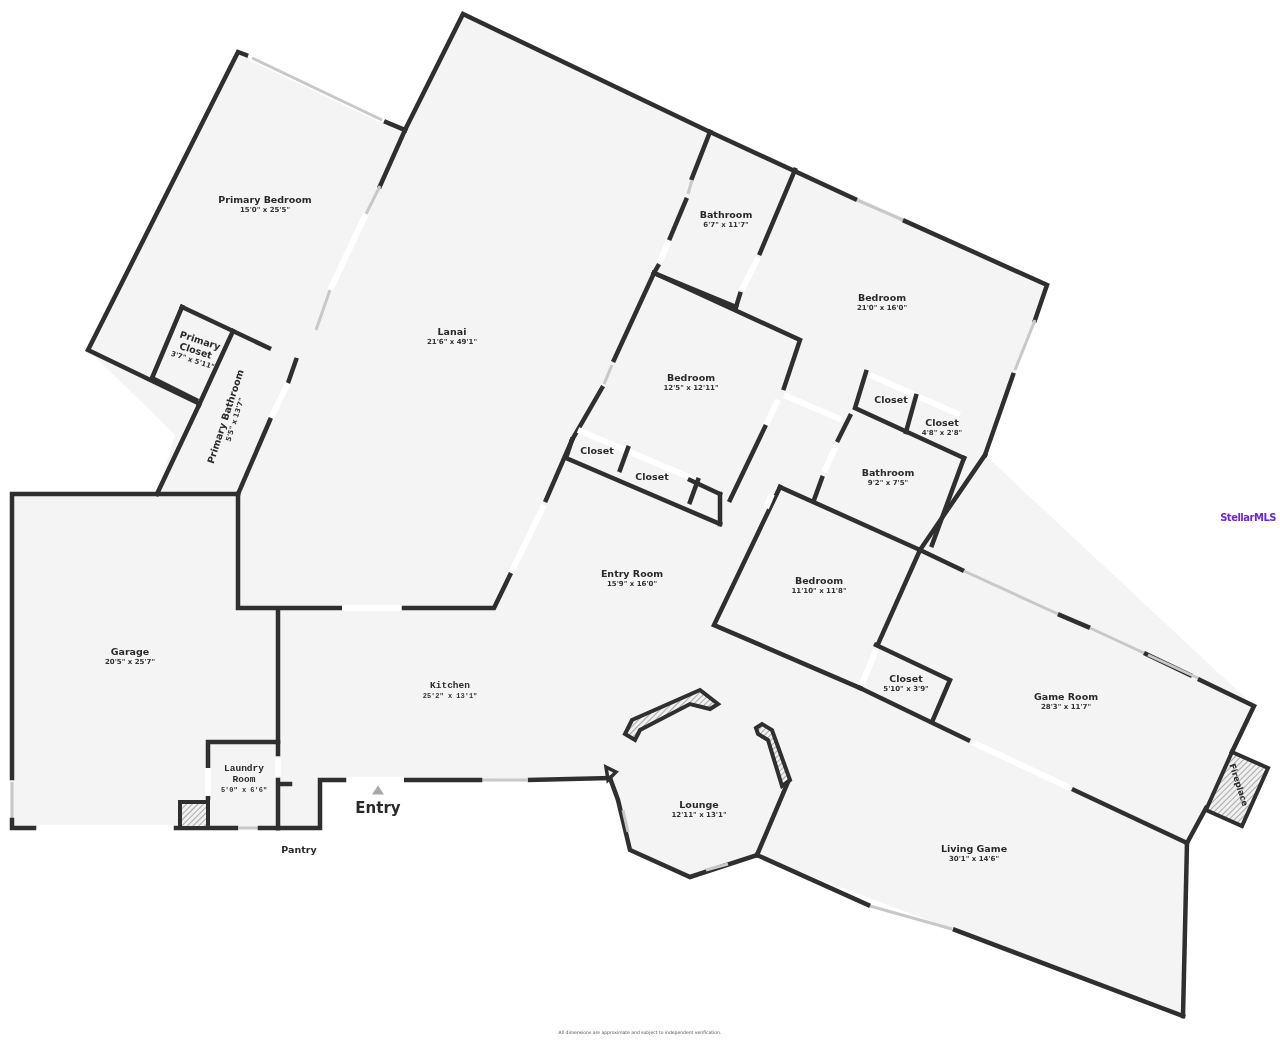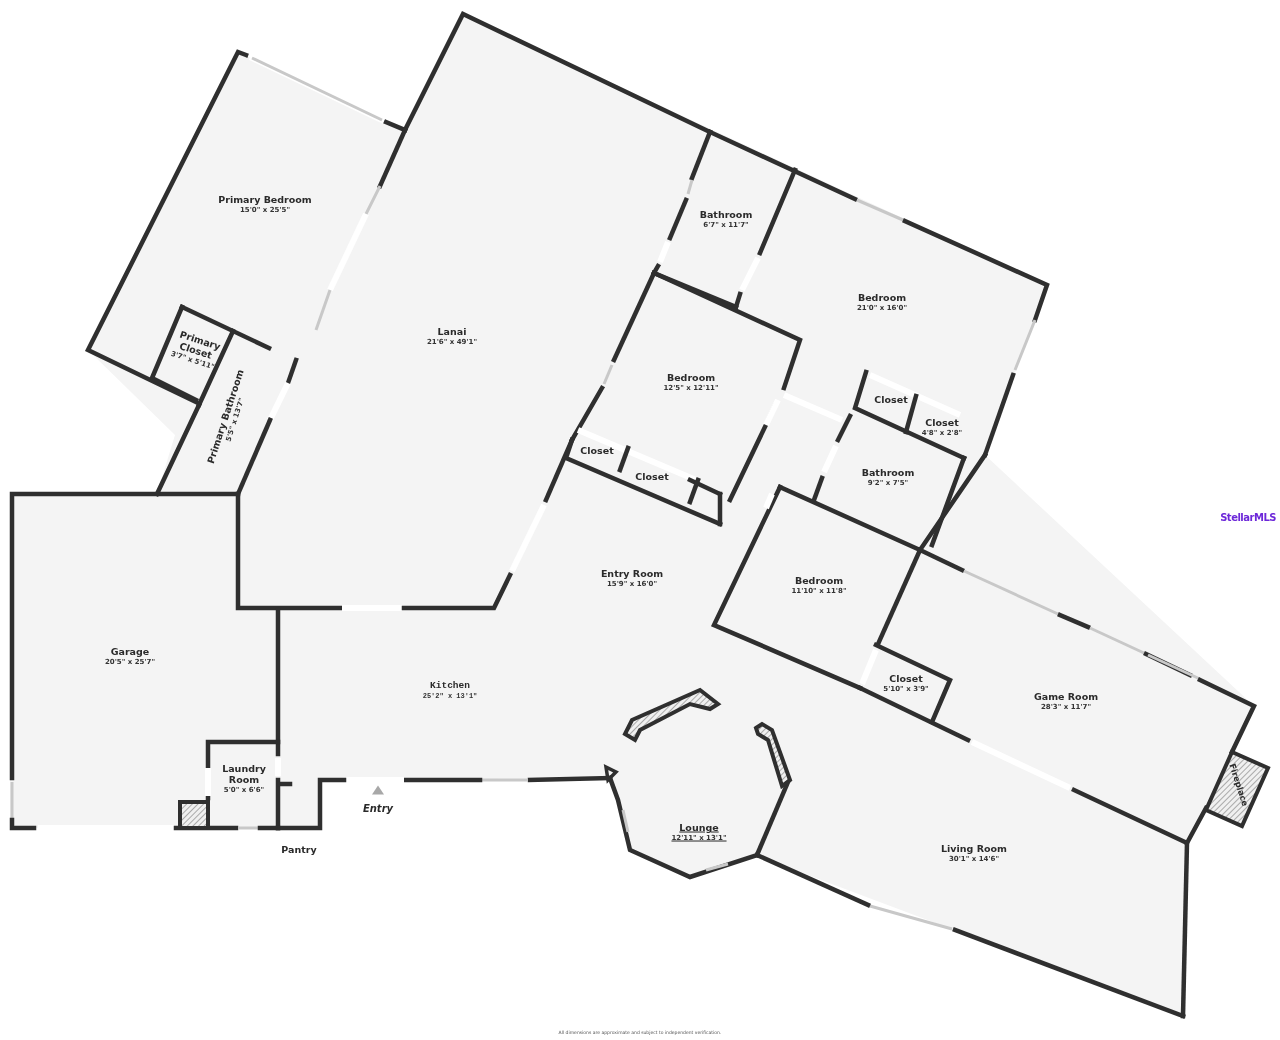--- a/index.html
+++ b/index.html
@@ -5,21 +5,21 @@
   html, body { margin: 0; padding: 0; background: #ffffff; }
   body { width: 1280px; height: 1040px; position: relative; overflow: hidden; font-family: "DejaVu Sans", sans-serif; }
   svg.plan { position: absolute; left: 0; top: 0; width: 1280px; height: 1040px; }
   .floor { fill: #f4f4f4; stroke: none; }
   .wall { fill: none; stroke: #2f2f2f; stroke-width: 4.5; stroke-linejoin: miter; stroke-linecap: square; }
   .opening { stroke: #ffffff; stroke-width: 6; }
   .window { stroke: #c8c8c8; stroke-width: 3; }
   .label { position: absolute; text-align: center; color: #2a2a2a; line-height: 1.15; white-space: nowrap; transform: translate(-50%, -50%); }
   .label .name { font-weight: bold; font-size: 9.5px; display: block; }
   .label .dim { font-size: 7px; font-weight: bold; display: block; color: #333; }
-  .entry-label { position: absolute; font-weight: bold; font-size: 10px; color: #2a2a2a; transform: translate(-50%, -50%); font-style: italic; }
+  .entry-label { position: absolute; font-weight: bold; font-size: 15px; color: #2a2a2a; transform: translate(-50%, -50%); }
   .entry-arrow { position: absolute; width: 0; height: 0; border-left: 6px solid transparent; border-right: 6px solid transparent; border-bottom: 9px solid #a8a8a8; transform: translate(-50%, -50%); }
   .watermark { position: absolute; right: 4px; top: 512px; font-size: 10px; font-weight: bold; color: #6d28d9; letter-spacing: -0.5px; }
   .disclaimer { position: absolute; left: 50%; top: 1032px; transform: translate(-50%, -50%); font-size: 4.5px; color: #555; white-space: nowrap; }
 </style>
 </head>
 <body>
 
 <svg class="plan" viewBox="0 0 1280 1040" xmlns="http://www.w3.org/2000/svg">
   <defs>
     <pattern id="hatch" patternUnits="userSpaceOnUse" width="4" height="4" patternTransform="rotate(45)">
@@ -234,33 +234,33 @@
   <span class="dim">28'3" x 11'7"</span>
 </div>
 <div class="label" style="left:130px;top:656px;">
   <span class="name">Garage</span>
   <span class="dim">20'5" x 25'7"</span>
 </div>
 <div class="label" style="left:450px;top:690px;font-family:Liberation Mono, monospace;">
   <span class="name">Kitchen</span>
   <span class="dim">25'2" x 13'1"</span>
 </div>
-<div class="label" style="left:244px;top:779px;">
+<div class="label" style="left:244px;top:779px;font-family:Liberation Mono, monospace;">
   <span class="name" style="white-space:normal;width:44px;display:block;margin:0 auto;">Laundry Room</span>
   <span class="dim">5'0" x 6'6"</span>
 </div>
 <div class="label" style="left:299px;top:850px;">
   <span class="name">Pantry</span>
 </div>
-<div class="label" style="left:699px;top:832px;text-decoration:underline;">
+<div class="label" style="left:699px;top:809px;">
   <span class="name">Lounge</span>
   <span class="dim">12'11" x 13'1"</span>
 </div>
 <div class="label" style="left:974px;top:853px;">
-  <span class="name">Living Room</span>
+  <span class="name">Living Game</span>
   <span class="dim">30'1" x 14'6"</span>
 </div>
 <div class="label" style="left:1238px;top:785px;transform:translate(-50%,-50%) rotate(72deg);">
   <span class="name" style="font-size:8.5px;">Fireplace</span>
 </div>
 
 <div class="entry-arrow" style="left:378px;top:790px;"></div>
 <div class="entry-label" style="left:378px;top:808px;">Entry</div>
 
 <div class="watermark">StellarMLS</div>

